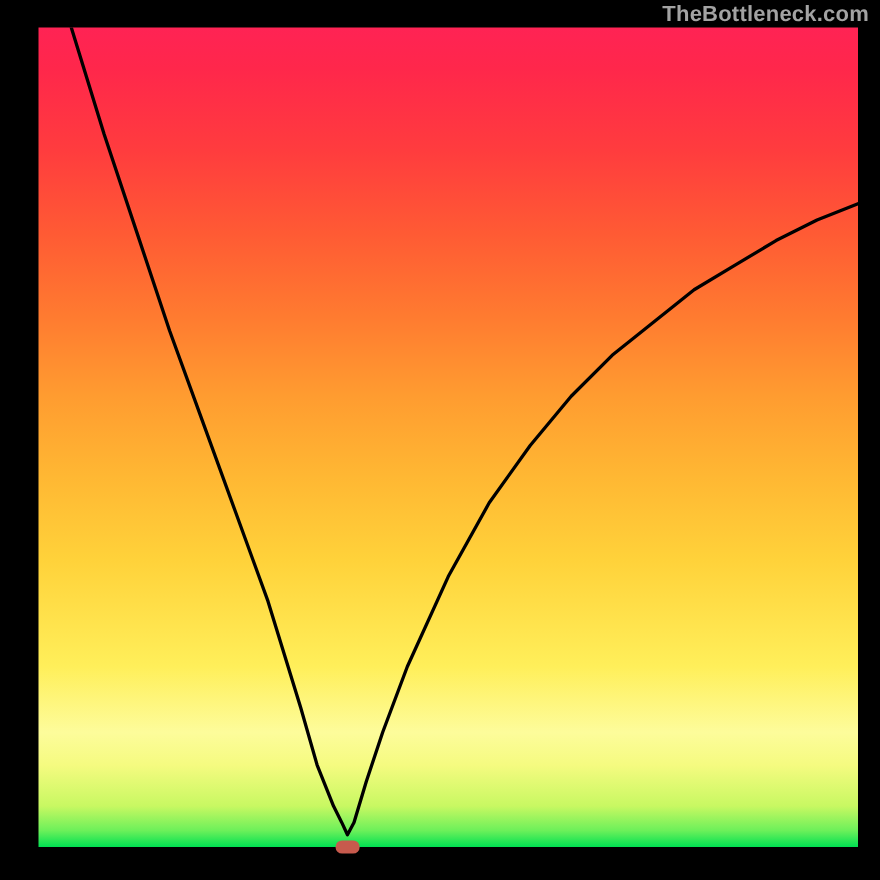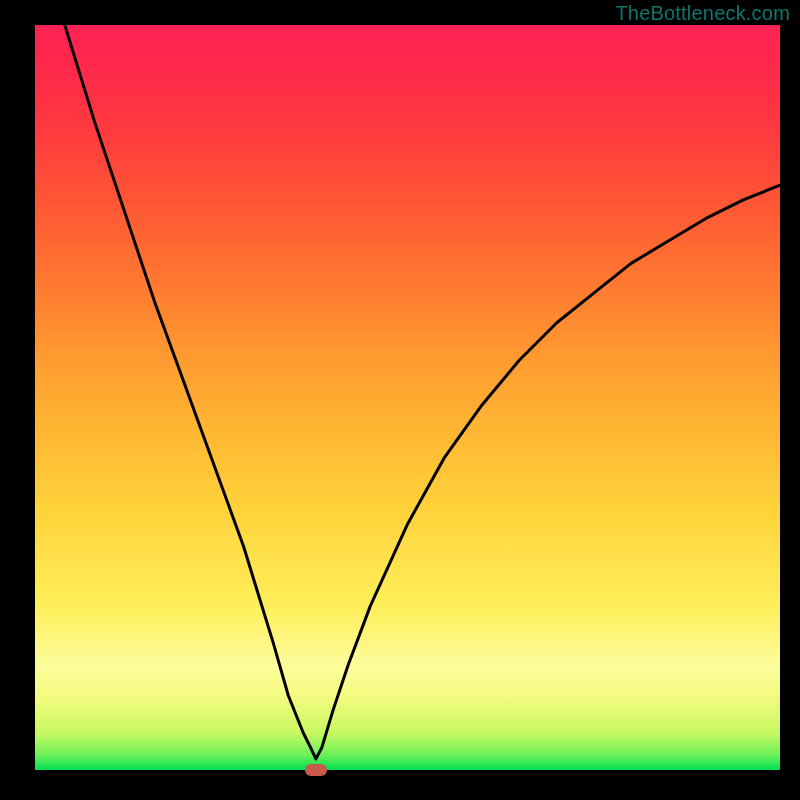--- a/index.html
+++ b/index.html
@@ -8,23 +8,23 @@
     height: 800px;
     background: #000;
     position: relative;
     overflow: hidden;
     font-family: Arial, Helvetica, sans-serif;
   }
   .watermark {
     position: absolute;
     top: 2px;
     right: 10px;
-    color: #0f766e;
+    color: #a3a3a3;
     font-size: 20px;
-    font-weight: 400;
+    font-weight: 700;
     letter-spacing: 0.2px;
     z-index: 10;
   }
   .plot-area {
     position: absolute;
     left: 35px;
     top: 25px;
     width: 745px;
     height: 745px;
     background: linear-gradient(to top,

